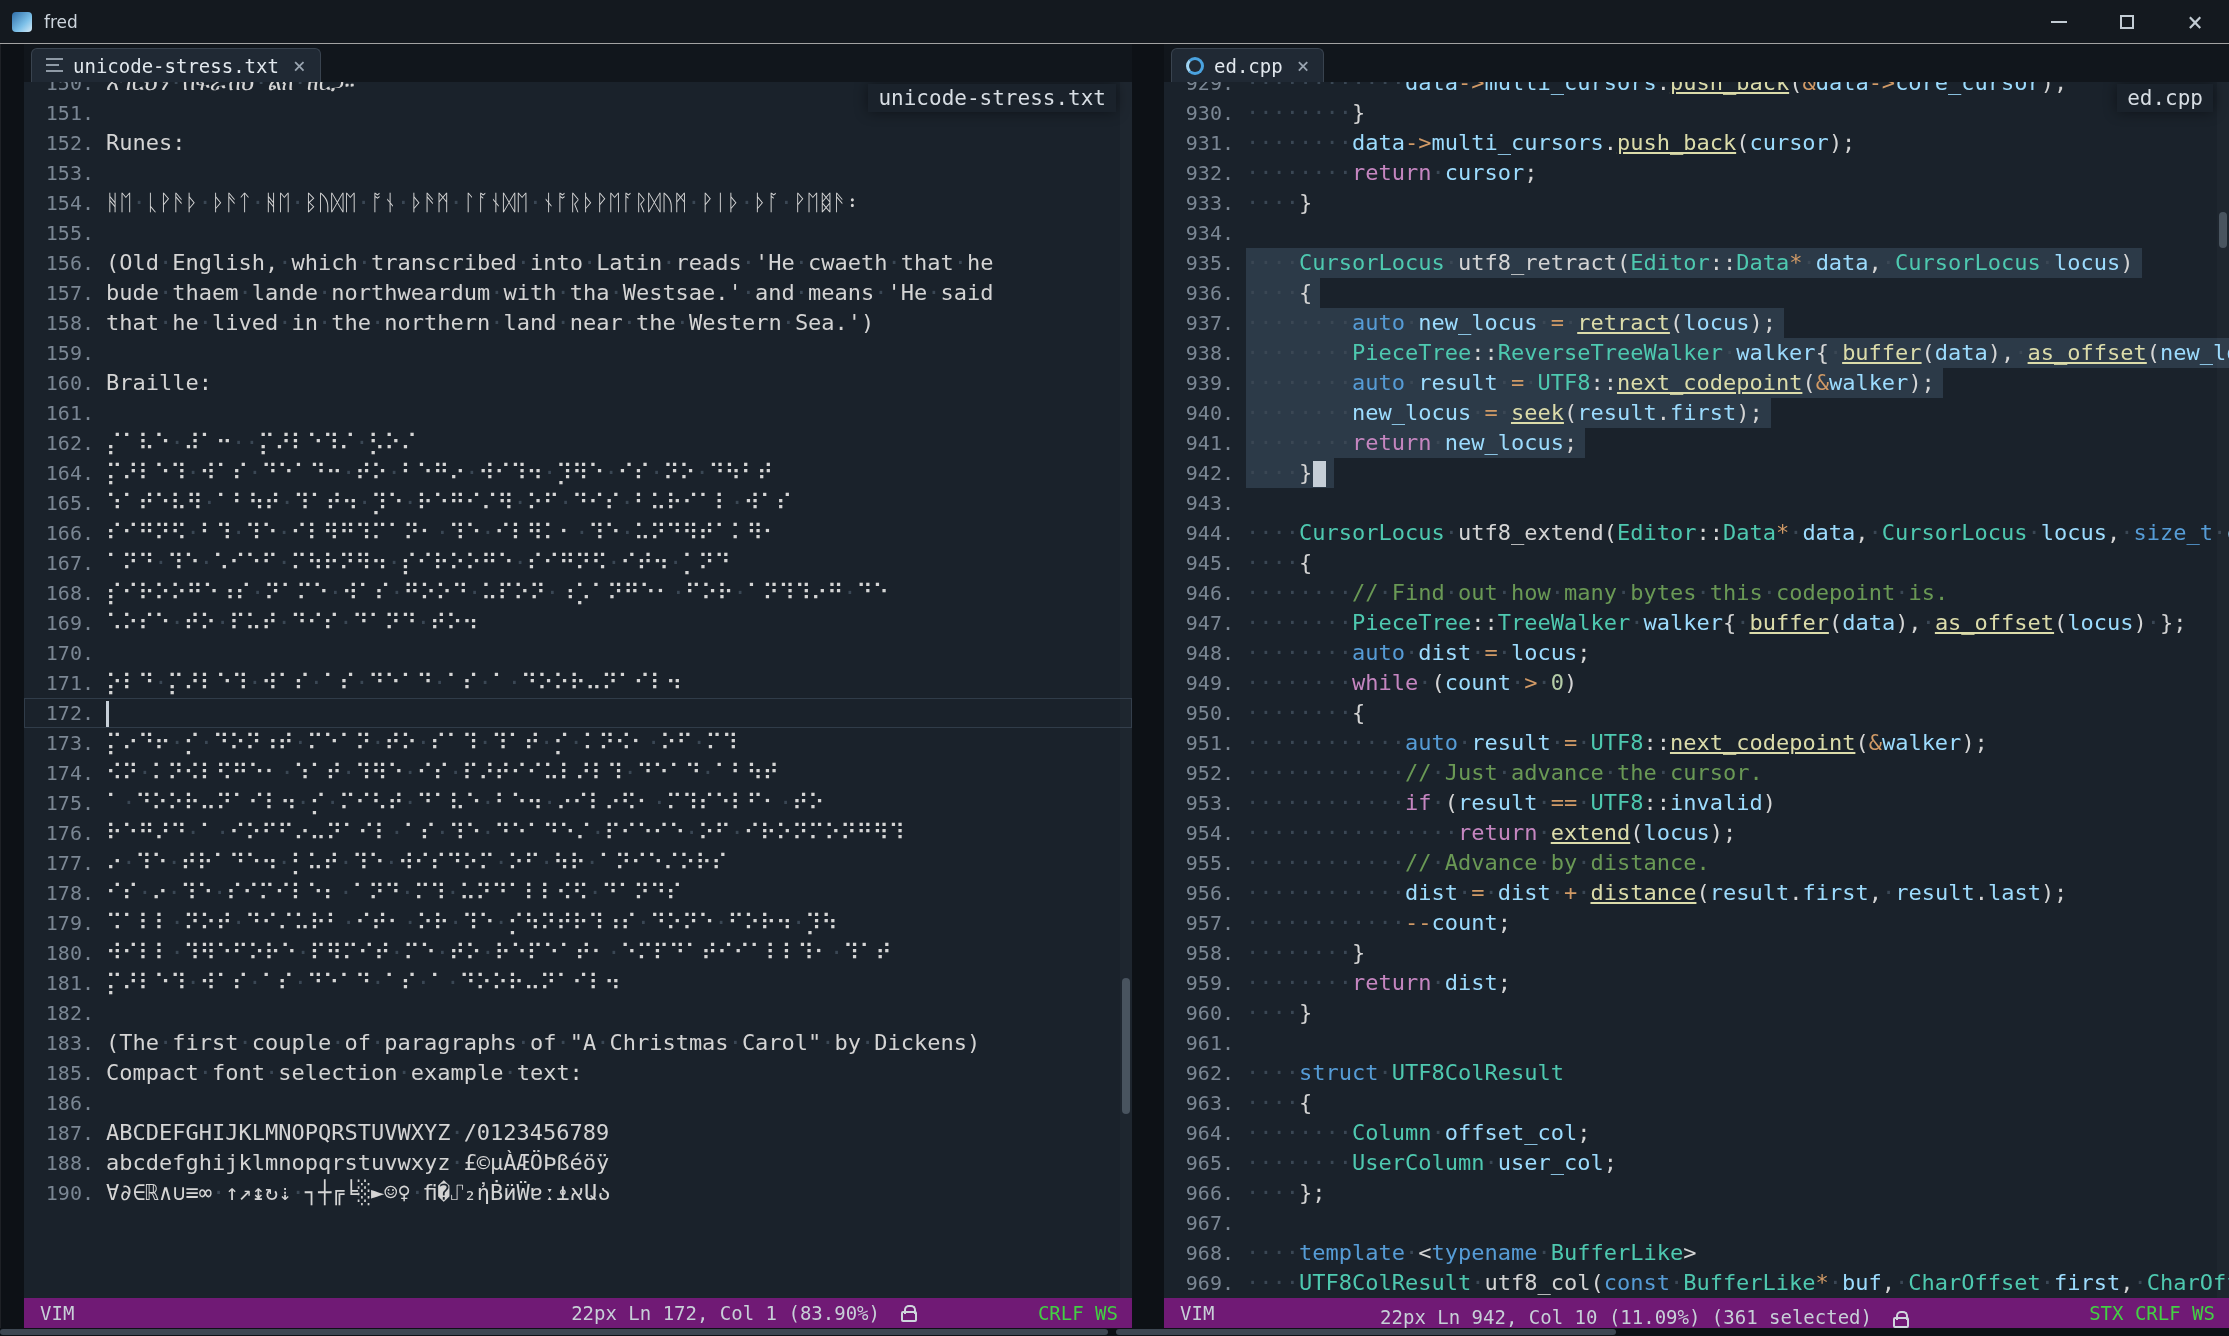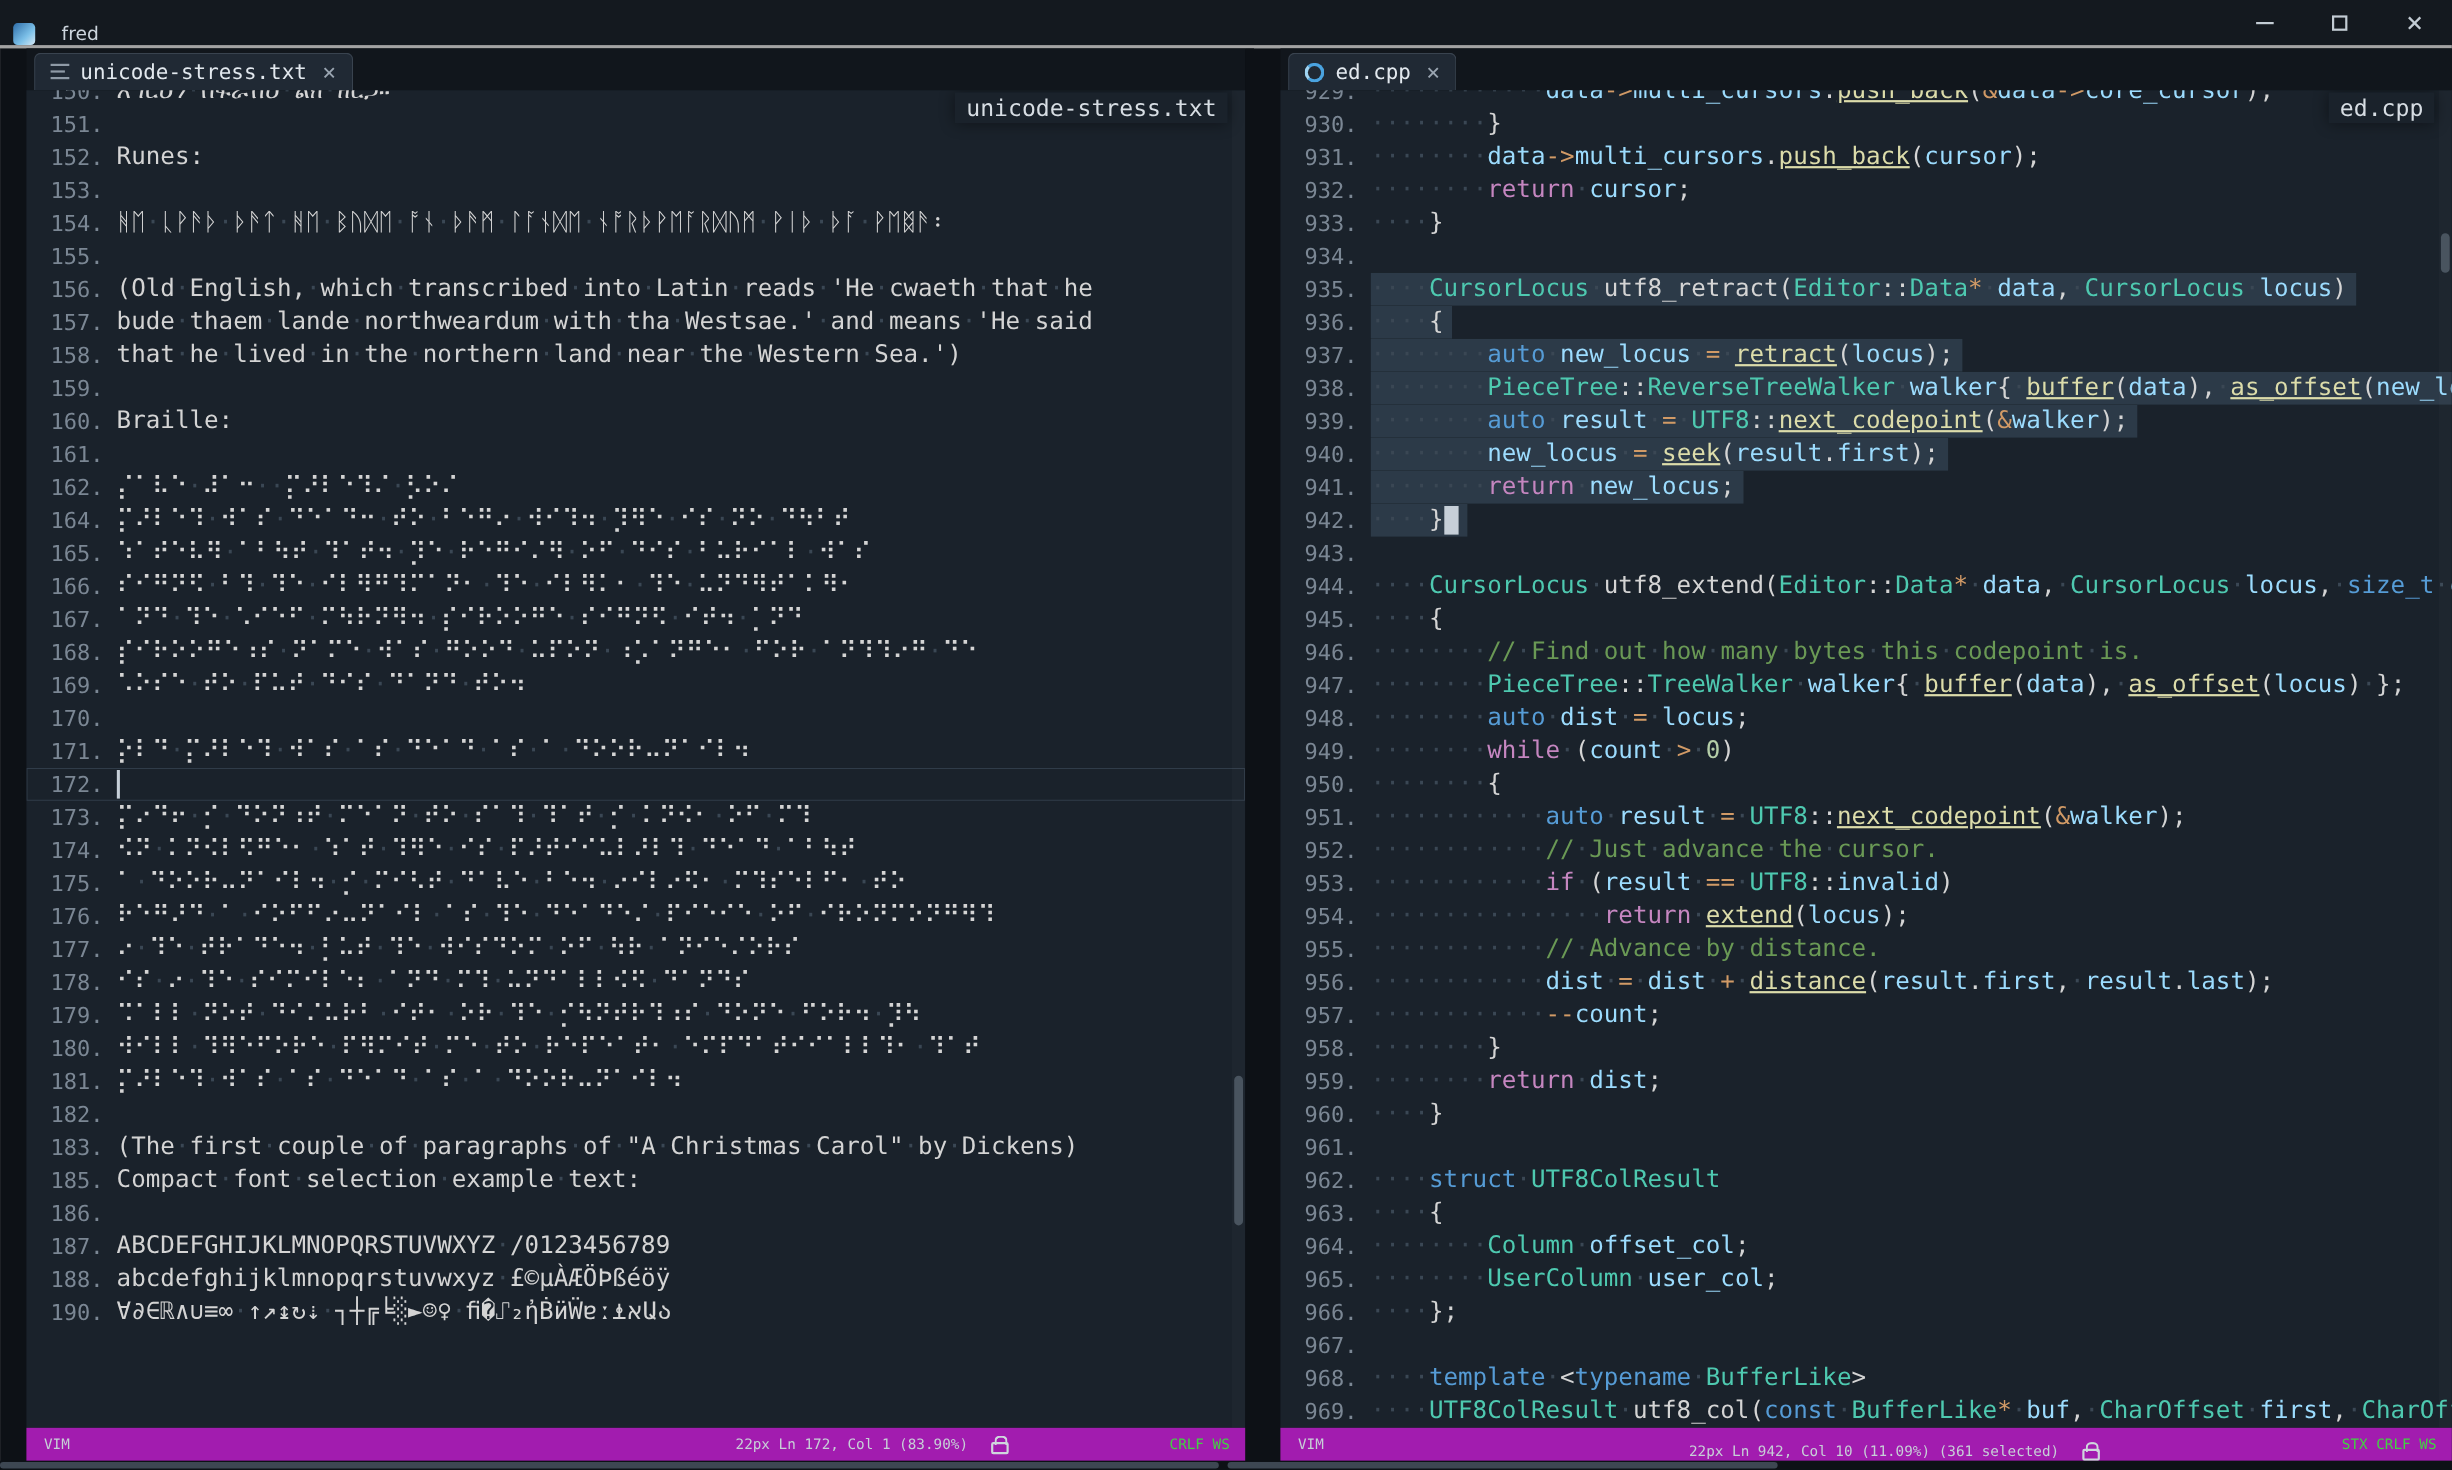--- a/index.html
+++ b/index.html
@@ -3,22 +3,22 @@
 <meta charset="utf-8">
 <style>
   * { box-sizing: border-box; margin: 0; padding: 0; }
   html, body { width: 2229px; height: 1336px; overflow: hidden; background: #0d1116; }
   body { font-family: "DejaVu Sans Mono", "DejaVu Sans", monospace; }
 
   .window { width: 2229px; height: 1336px; display: flex; flex-direction: column;
             box-shadow: inset 0 0 0 1px rgba(255,255,255,0.07); }
 
   
-  .titlebar { flex: 0 0 44px; background: var(--titlebar-bg,#14191f); display: flex; align-items: flex-end;
-              border-bottom: 3px solid #a3a3a3; gap: 12px; }
+  .titlebar { flex: 0 0 44px; background: var(--titlebar-bg,#14191f); display: flex; align-items: center;
+              border-bottom: 1px solid #a3a3a3; }
   .app-icon { width: 20px; height: 20px; margin: 0 12px 0 12px; border-radius: 4px;
               background: linear-gradient(135deg,#2e6da8 0%, #7cc0e8 60%, #d6e9f5 100%); }
   .title { color: #cdd5dd; font-size: 17px; font-family: "DejaVu Sans", sans-serif; }
   .win-controls { margin-left: auto; display: flex; height: 100%; }
   .win-btn { width: 68px; height: 100%; display: flex; align-items: center; justify-content: center;
              color: #c3ccd4; font-size: 26px; line-height: 1; }
   .glyph-min { width: 16px; height: 2px; background: #c3ccd4; }
   .glyph-max { width: 14px; height: 14px; border: 2px solid #c3ccd4; }
 
   
@@ -67,22 +67,22 @@
   .filename-overlay { position: absolute; top: 2px; right: 16px; z-index: 5; font-size: 21px;
       color: #d7dde3; background: var(--editor-bg,#1a222b); padding: 2px 10px;
       box-shadow: 0 0 14px rgba(0,0,0,0.45); }
 
   .vscroll { position: absolute; top: 0; right: 0; bottom: 0; width: 12px; background: rgba(255,255,255,0.02); }
   .vthumb { position: absolute; left: 2px; right: 2px; background: #49545f; border-radius: 4px; }
   #left-pane .vthumb { top: 896px; height: 136px; }
   #right-pane .vthumb { top: 130px; height: 36px; }
 
   
-  .statusbar { flex: 0 0 30px; background: #a21caf; position: relative; display: flex; align-items: center;
-               font-size: 13px; color: #c7cfd7; }
+  .statusbar { flex: 0 0 30px; background: #701a75; position: relative; display: flex; align-items: center;
+               font-size: 19px; color: #c7cfd7; }
   .mode { margin-left: 16px; }
   .info-cluster { position: absolute; top: 0; height: 30px; display: flex; align-items: center; gap: 21px; }
   #left-pane .info-cluster { right: 215px; }
   #right-pane .info-cluster { right: 320px; align-items: flex-end; }
   .eol { position: absolute; right: 14px; top: 0; height: 30px; display: flex; align-items: center;
          color: var(--status-green,#43d043); }
   .lock-icon { position: relative; width: 16px; height: 11px; border: 2px solid #cfd6dd; border-radius: 2px;
                margin-top: 7px; }
   .lock-icon::before { content: ''; position: absolute; top: -8px; left: 1px; width: 8px; height: 7px;
                border: 2px solid #cfd6dd; border-bottom: none; border-radius: 5px 5px 0 0; }

